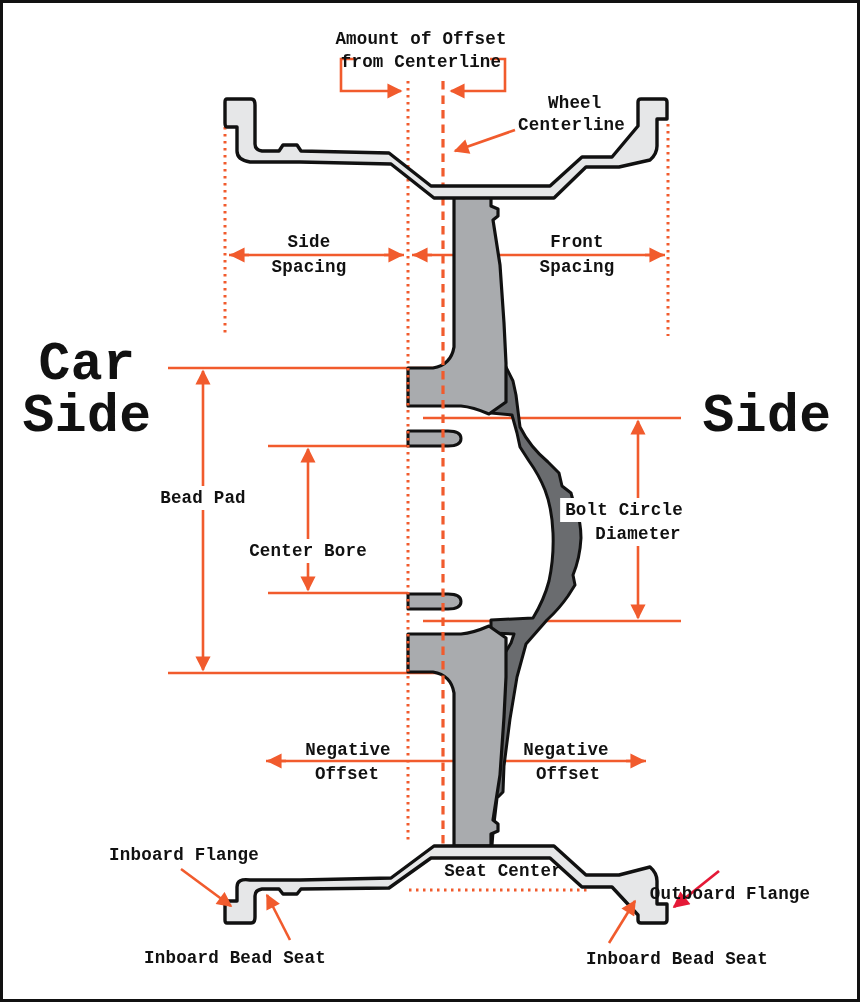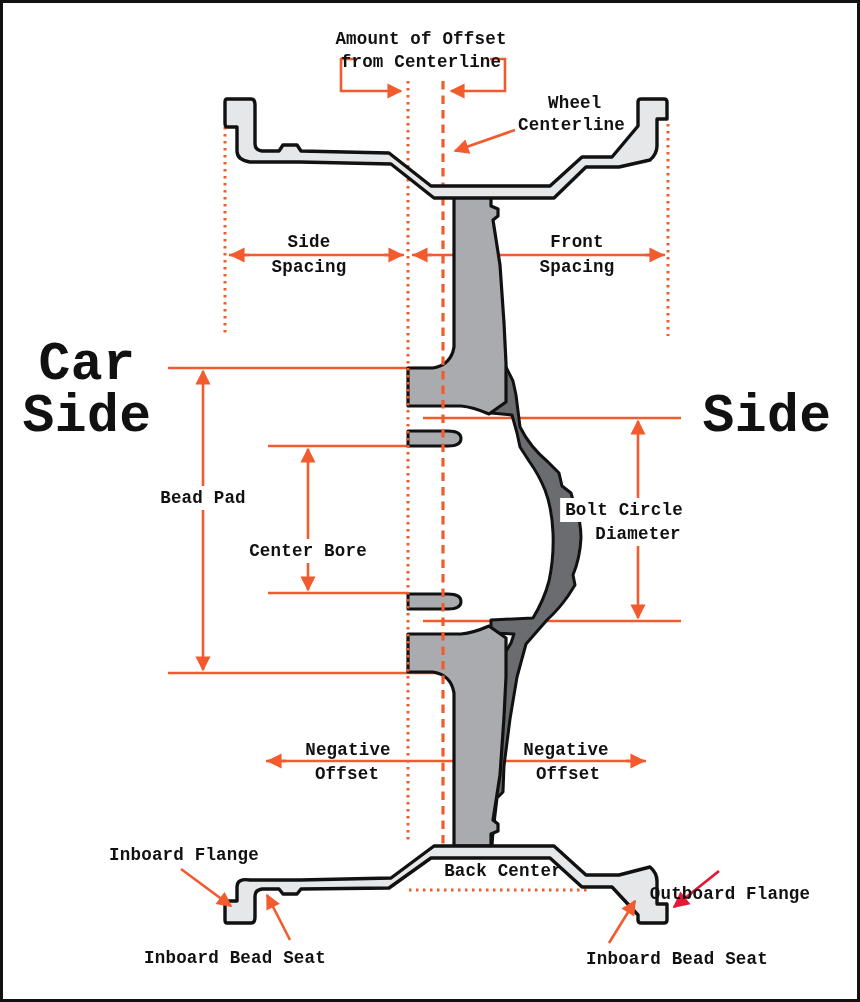--- a/index.html
+++ b/index.html
@@ -126,17 +126,17 @@
   <div class="lbl lbl-bg" style="left:305px;top:548px">Center Bore</div>
   <div class="lbl lbl-bg" style="left:621px;top:507px">Bolt Circle</div>
   <div class="lbl lbl-bg" style="left:635px;top:531px">Diameter</div>
 
   <div class="lbl" style="left:345px;top:747px">Negative</div>
   <div class="lbl" style="left:344px;top:771px">Offset</div>
   <div class="lbl" style="left:563px;top:747px">Negative</div>
   <div class="lbl" style="left:565px;top:771px">Offset</div>
 
   <div class="lbl" style="left:181px;top:852px">Inboard Flange</div>
-  <div class="lbl" style="left:500px;top:868px">Back Center</div>
+  <div class="lbl" style="left:500px;top:868px">Seat Center</div>
   <div class="lbl" style="left:727px;top:891px">Outboard Flange</div>
   <div class="lbl" style="left:232px;top:955px">Inboard Bead Seat</div>
   <div class="lbl" style="left:674px;top:956px">Inboard Bead Seat</div>
 </div>
 
 </body></html>

